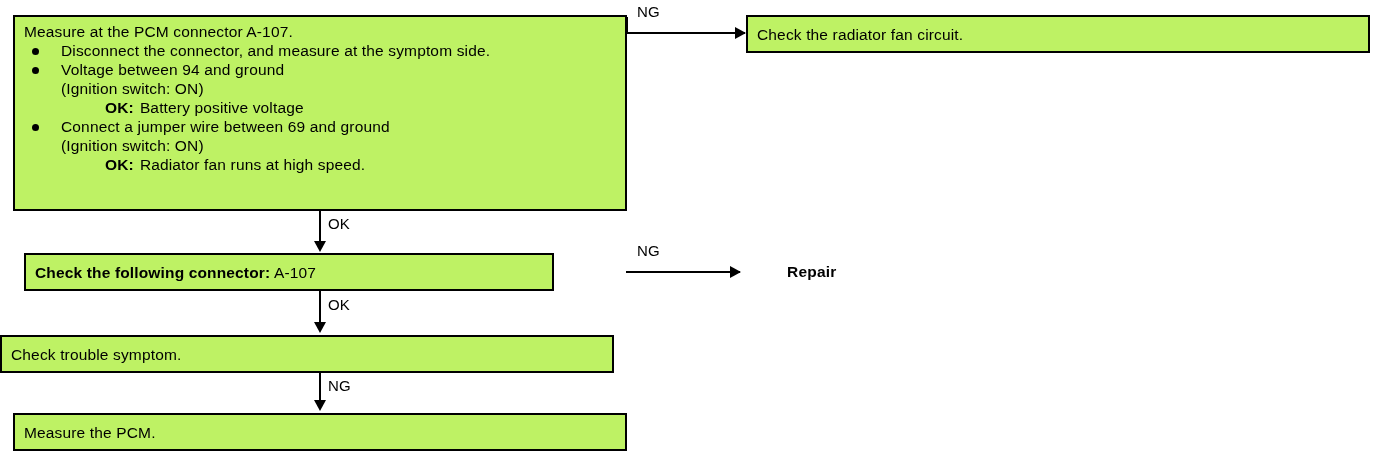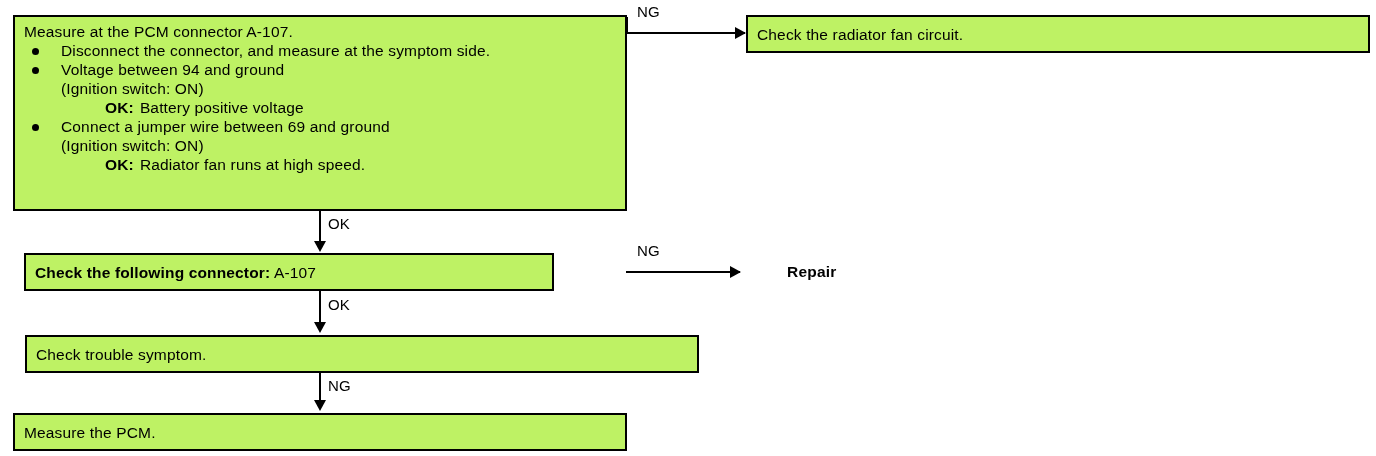--- a/index.html
+++ b/index.html
@@ -26,21 +26,21 @@
   
   .box {
     position: absolute;
     box-sizing: border-box;
     border: 2px solid #000000;
     background: #bef264;
   }
 
   #box-measure   { left: 13px;  top: 15px;  width: 614px; height: 196px; }
   #box-connector { left: 24px;  top: 253px; width: 530px; height: 38px;  }
-  #box-symptom   { left: 25px;  top: 335px; width: 674px; height: 38px;  }
+  #box-symptom   { left: 0;  top: 335px; width: 614px; height: 38px;  }
   #box-replace   { left: 13px;  top: 413px; width: 614px; height: 38px;  }
   #box-radiator  { left: 746px; top: 15px;  width: 624px; height: 38px; padding-left: 8px;  }
 
   
   .box-text {
     position: absolute;
     font-size: 15.5px;
     line-height: 19px;
     letter-spacing: 0.15px;
     white-space: nowrap;

